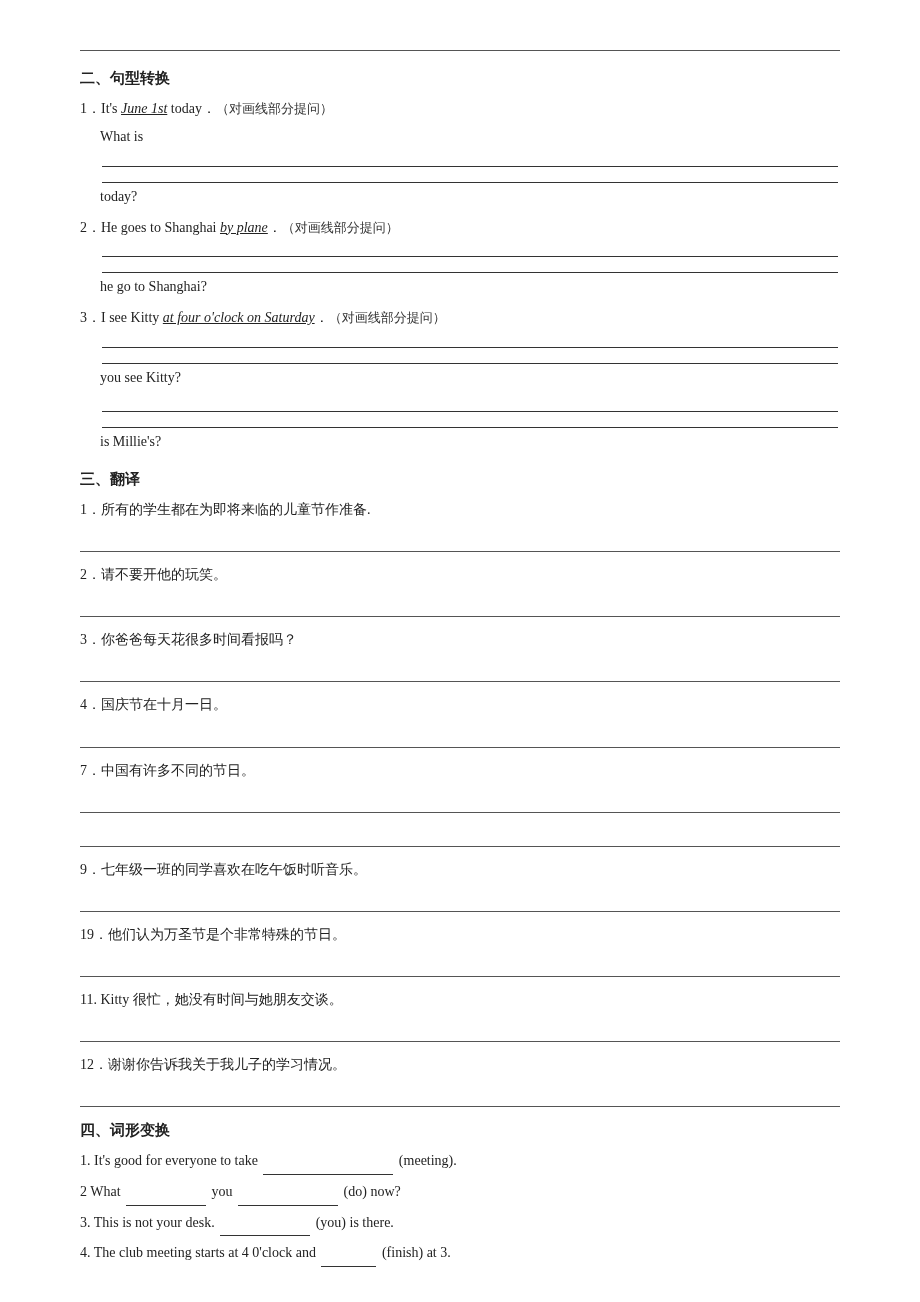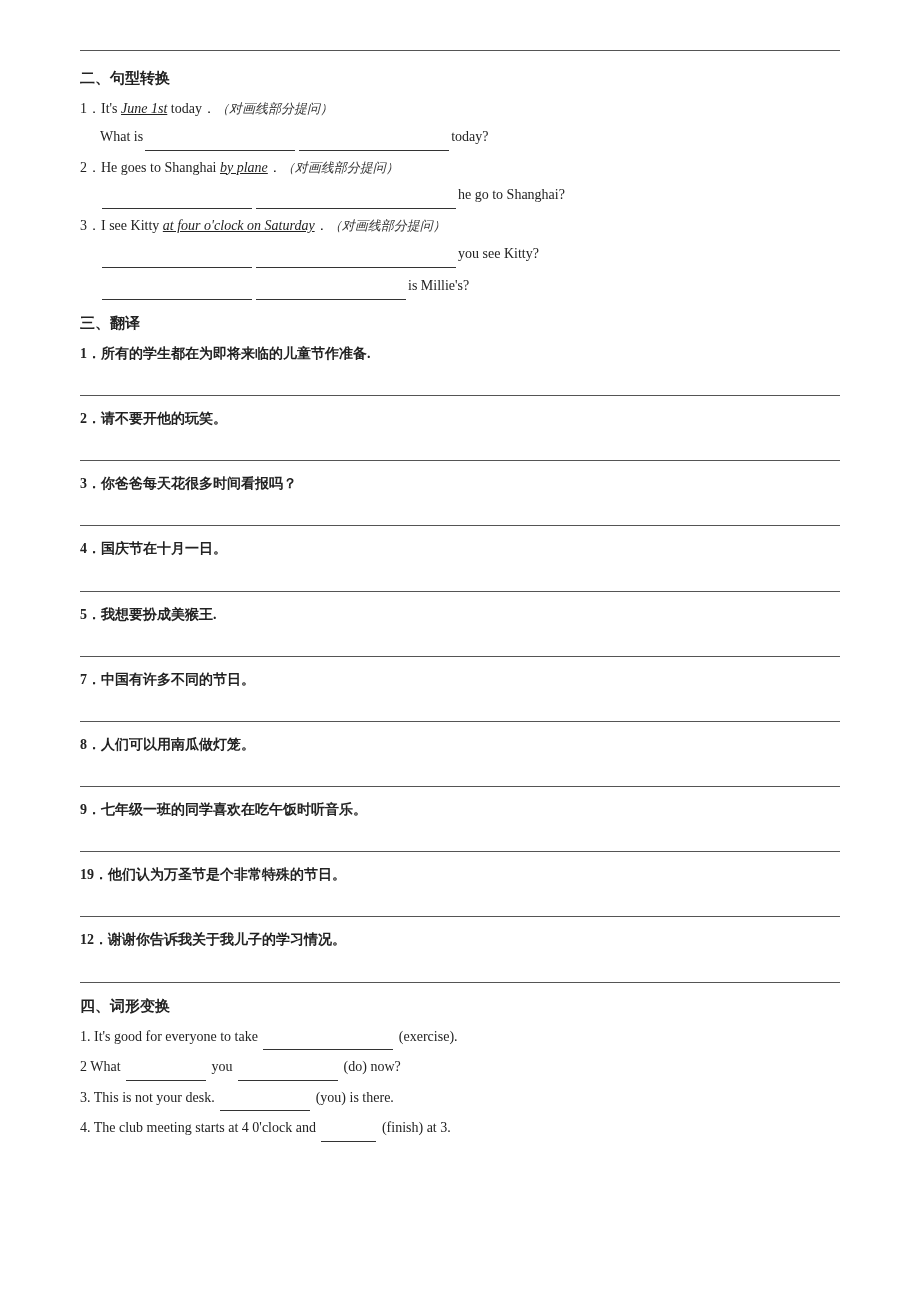--- a/index.html
+++ b/index.html
@@ -67,41 +67,39 @@
       margin-bottom: 2px;
     }
 
     .translation-item {
       margin-bottom: 10px;
     }
 
     .translation-item .q-text {
       line-height: 1.8;
       display: block;
-      font-weight: bold;
     }
 
     .section-gap {
       margin-bottom: 14px;
     }
 
     .q-indent {
       padding-left: 20px;
       display: flex;
-      align-items: flex-end;
       flex-wrap: wrap;
       line-height: 2;
       margin-bottom: 2px;
+      flex-direction: column;
     }
 
     .paren {
       font-size: 13px;
       color: #333;
       white-space: nowrap;
-      font-style: italic;
     }
   </style>
 </head>
 <body>
 
 <div class="top-line"></div>
 
 <div class="section-gap">
   <div class="section-title">二、句型转换</div>
 
@@ -164,60 +162,59 @@
   <div class="translation-item">
     <span class="q-text">3．你爸爸每天花很多时间看报吗？</span>
     <span class="answer-line"></span>
   </div>
 
   <div class="translation-item">
     <span class="q-text">4．国庆节在十月一日。</span>
     <span class="answer-line"></span>
   </div>
 
-  <div class="translation-item">
-    <span class="q-text">5．我想要扮成美猴王.</span>
-    <span class="answer-line"></span>
-  </div>
 
 
   <div class="translation-item">
     <span class="q-text">7．中国有许多不同的节日。</span>
     <span class="answer-line"></span>
   </div>
 
   <div class="translation-item">
-    <span class="q-text">8．人们可以用南瓜做灯笼。</span>
     <span class="answer-line"></span>
   </div>
 
   <div class="translation-item">
     <span class="q-text">9．七年级一班的同学喜欢在吃午饭时听音乐。</span>
     <span class="answer-line"></span>
   </div>
 
   <div class="translation-item">
     <span class="q-text">19．他们认为万圣节是个非常特殊的节日。</span>
     <span class="answer-line"></span>
   </div>
 
+  <div class="translation-item">
+    <span class="q-text">11. Kitty 很忙，她没有时间与她朋友交谈。</span>
+    <span class="answer-line"></span>
+  </div>
 
   <div class="translation-item">
     <span class="q-text">12．谢谢你告诉我关于我儿子的学习情况。</span>
     <span class="answer-line"></span>
   </div>
 </div>
 
 <div class="section-gap">
   <div class="section-title">四、词形变换</div>
 
   <div class="question-block">
     <span>1. It's good for everyone to take</span>
     <span class="blank" style="min-width:130px;"></span>
-    <span>(exercise).</span>
+    <span>(meeting).</span>
   </div>
 
   <div class="question-block">
     <span>2 What</span>
     <span class="blank" style="min-width:80px;"></span>
     <span>you</span>
     <span class="blank" style="min-width:100px;"></span>
     <span>(do) now?</span>
   </div>
 

